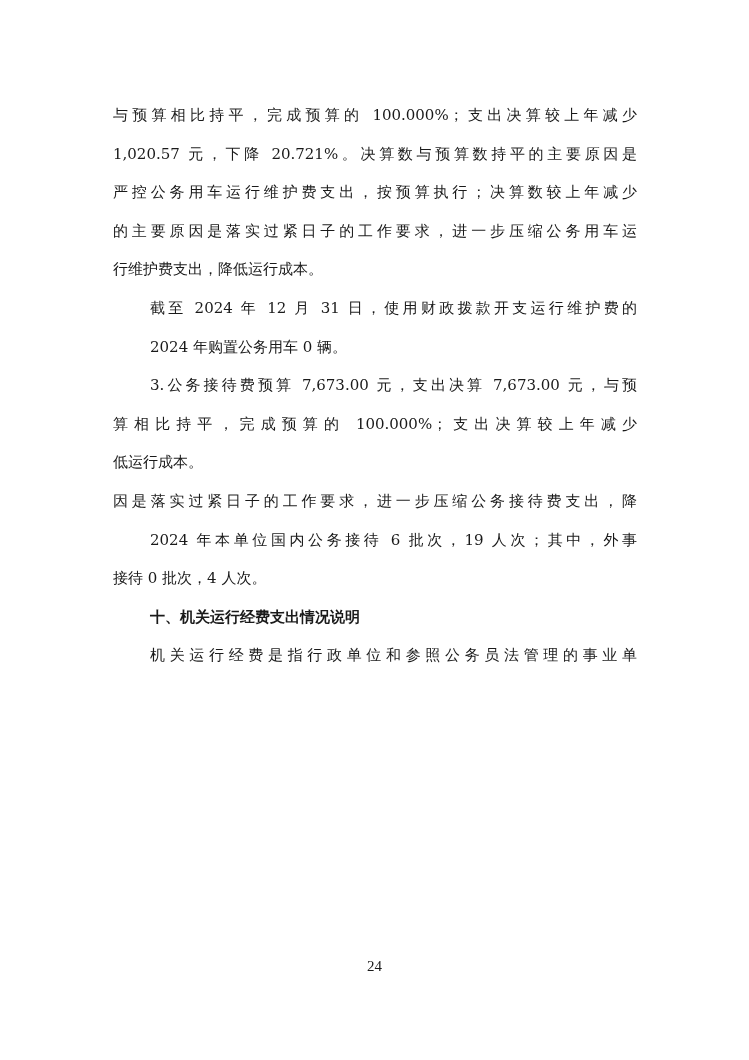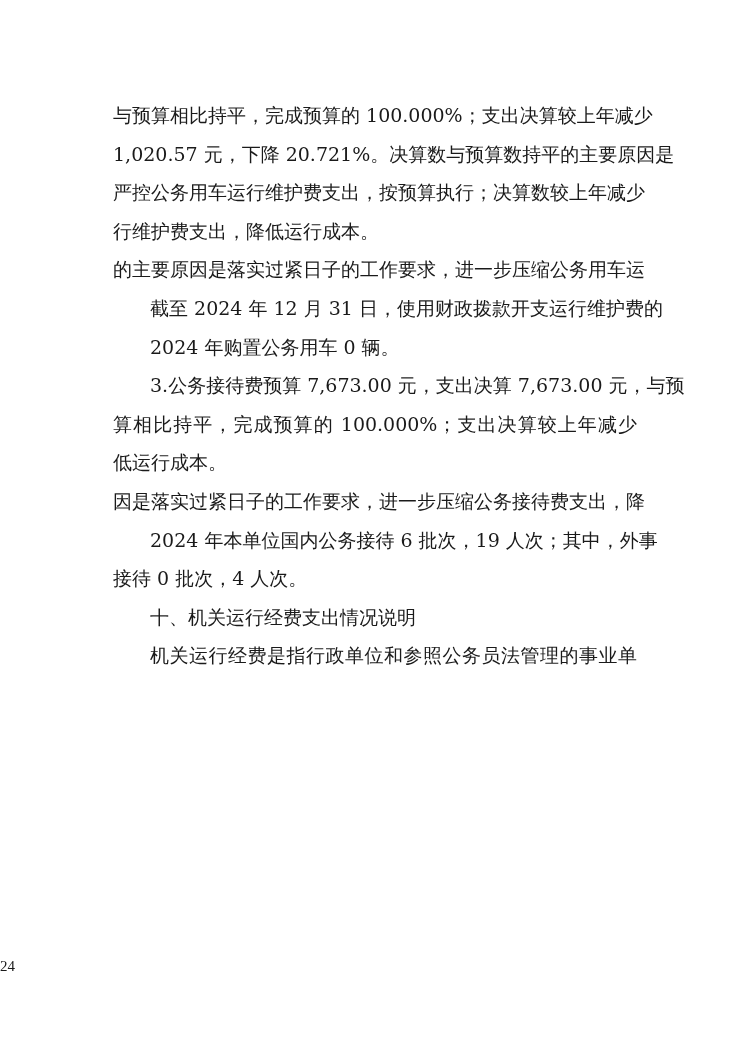--- a/index.html
+++ b/index.html
@@ -4,58 +4,58 @@
   <style>
     html, body { margin: 0; padding: 0; background: #ffffff; }
     body { width: 749px; height: 1060px; position: relative; overflow: hidden; }
     .page {
       position: absolute;
       left: 113px;
       top: 96px;
       width: 524px;
       font-family: "DejaVu Serif", "Liberation Serif", serif;
       color: #1a1a1a;
-      font-size: 19px;
+      font-size: 15px;
       line-height: 38.6px;
     }
     .line {
       display: block;
       white-space: nowrap;
       text-align: justify;
       text-align-last: justify;
       height: 38.6px;
     }
     .line.last { text-align-last: left; }
     .line.indent { padding-left: 37px; }
     .heading {
       font-family: "DejaVu Sans", "Liberation Sans", sans-serif;
-      font-weight: normal;
+      font-weight: bold;
       text-align-last: left;
     }
     .page-number {
       position: absolute;
       left: 0; right: 0;
       top: 958px;
-      text-align: left;
+      text-align: center;
       font-family: "Liberation Serif", "DejaVu Serif", serif;
       font-size: 15px;
       color: #1a1a1a;
     }
   </style>
 </head>
 <body>
 
 <div class="page">
 
   <div>
     <span class="line">与预算相比持平，完成预算的 100.000%；支出决算较上年减少</span>
     <span class="line">1,020.57 元，下降 20.721%。决算数与预算数持平的主要原因是</span>
     <span class="line">严控公务用车运行维护费支出，按预算执行；决算数较上年减少</span>
+    <span class="line">的主要原因是落实过紧日子的工作要求，进一步压缩公务用车运</span>
     <span class="line last">行维护费支出，降低运行成本。</span>
-    <span class="line">的主要原因是落实过紧日子的工作要求，进一步压缩公务用车运</span>
   </div>
 
   <div>
     <span class="line indent">截至 2024 年 12 月 31 日，使用财政拨款开支运行维护费的</span>
   </div>
 
 
   <div>
     <span class="line indent last">2024 年购置公务用车 0 辆。</span>
   </div>

